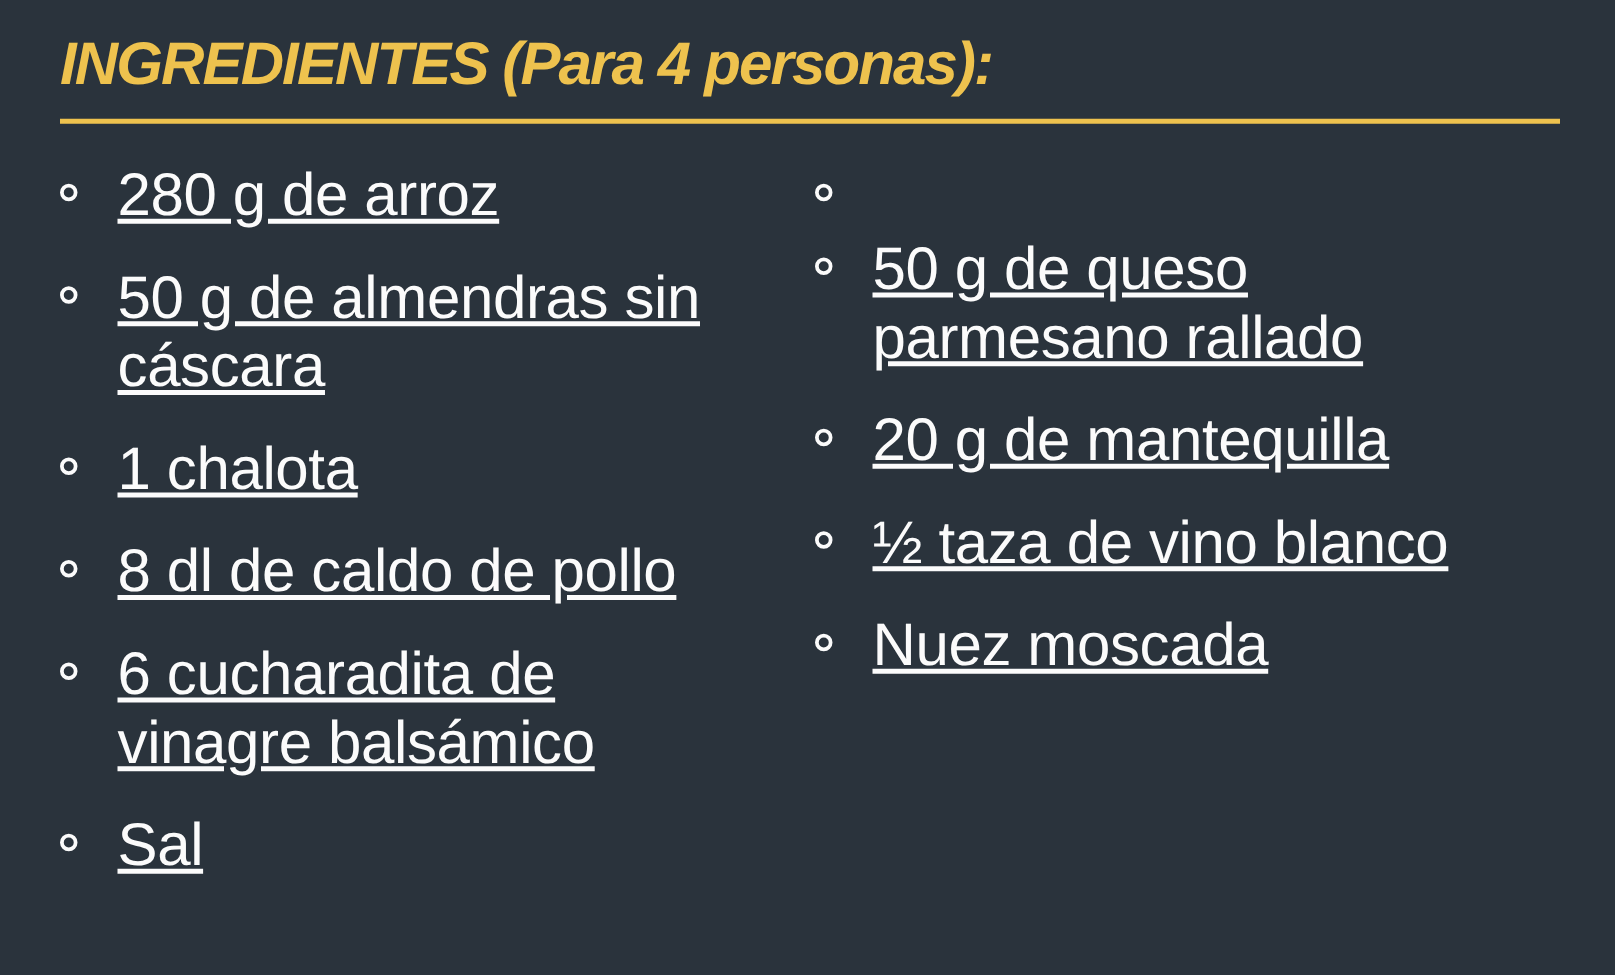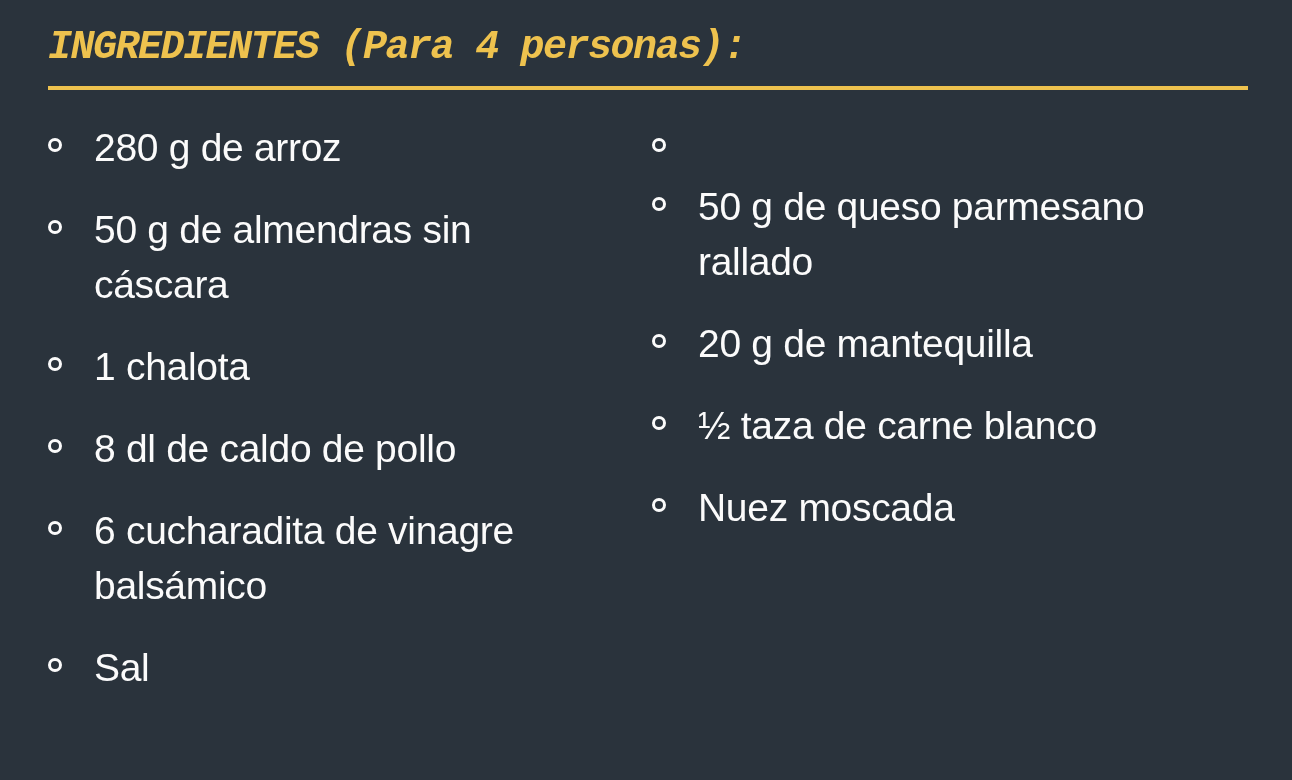--- a/index.html
+++ b/index.html
@@ -17,24 +17,24 @@
     background: var(--bg);
     font-family: "Liberation Sans", sans-serif;
     color: var(--text);
   }
   .slide {
     width: 100%;
     height: 100%;
     padding: 26px 42px 0 48px;
   }
   .title {
-    font-family: Liberation Mono, monospace;
+    font-family: Liberation Sans, sans-serif;
     font-style: italic;
     font-weight: 700;
-    font-size: 40px;
+    font-size: 48px;
     line-height: 1.1;
     color: var(--accent);
     letter-spacing: -1.5px;
     white-space: nowrap;
   }
   .title-underline {
     margin-top: 16px;
     height: 4px;
     width: 1200px;
     background: var(--accent);
@@ -56,24 +56,25 @@
   .bullet {
     flex: 0 0 auto;
     width: 14px;
     height: 14px;
     border: 3px solid var(--text);
     border-radius: 50%;
     margin-top: 18px;
     margin-right: 32px;
   }
   .text {
-    font-size: 39px;
+    font-size: 48px;
     line-height: 55px;
     letter-spacing: -0.3px;
     font-weight: 400;
+    text-decoration: underline;
   }
   .col-left .text { max-width: 480px; }
   .col-right .text { max-width: 520px; }
 </style>
 </head>
 <body>
 
 <div class="slide">
   <h1 class="title">INGREDIENTES (Para 4 personas):</h1>
   <div class="title-underline"></div>
@@ -111,21 +112,21 @@
         <li class="ingredient">
           <span class="bullet"></span>
           <span class="text">50 g de queso parmesano rallado</span>
         </li>
         <li class="ingredient">
           <span class="bullet"></span>
           <span class="text">20 g de mantequilla</span>
         </li>
         <li class="ingredient">
           <span class="bullet"></span>
-          <span class="text">½ taza de carne blanco</span>
+          <span class="text">½ taza de vino blanco</span>
         </li>
         <li class="ingredient">
           <span class="bullet"></span>
           <span class="text">Nuez moscada</span>
         </li>
       </ul>
   </div>
 </div>
 
 </body></html>

